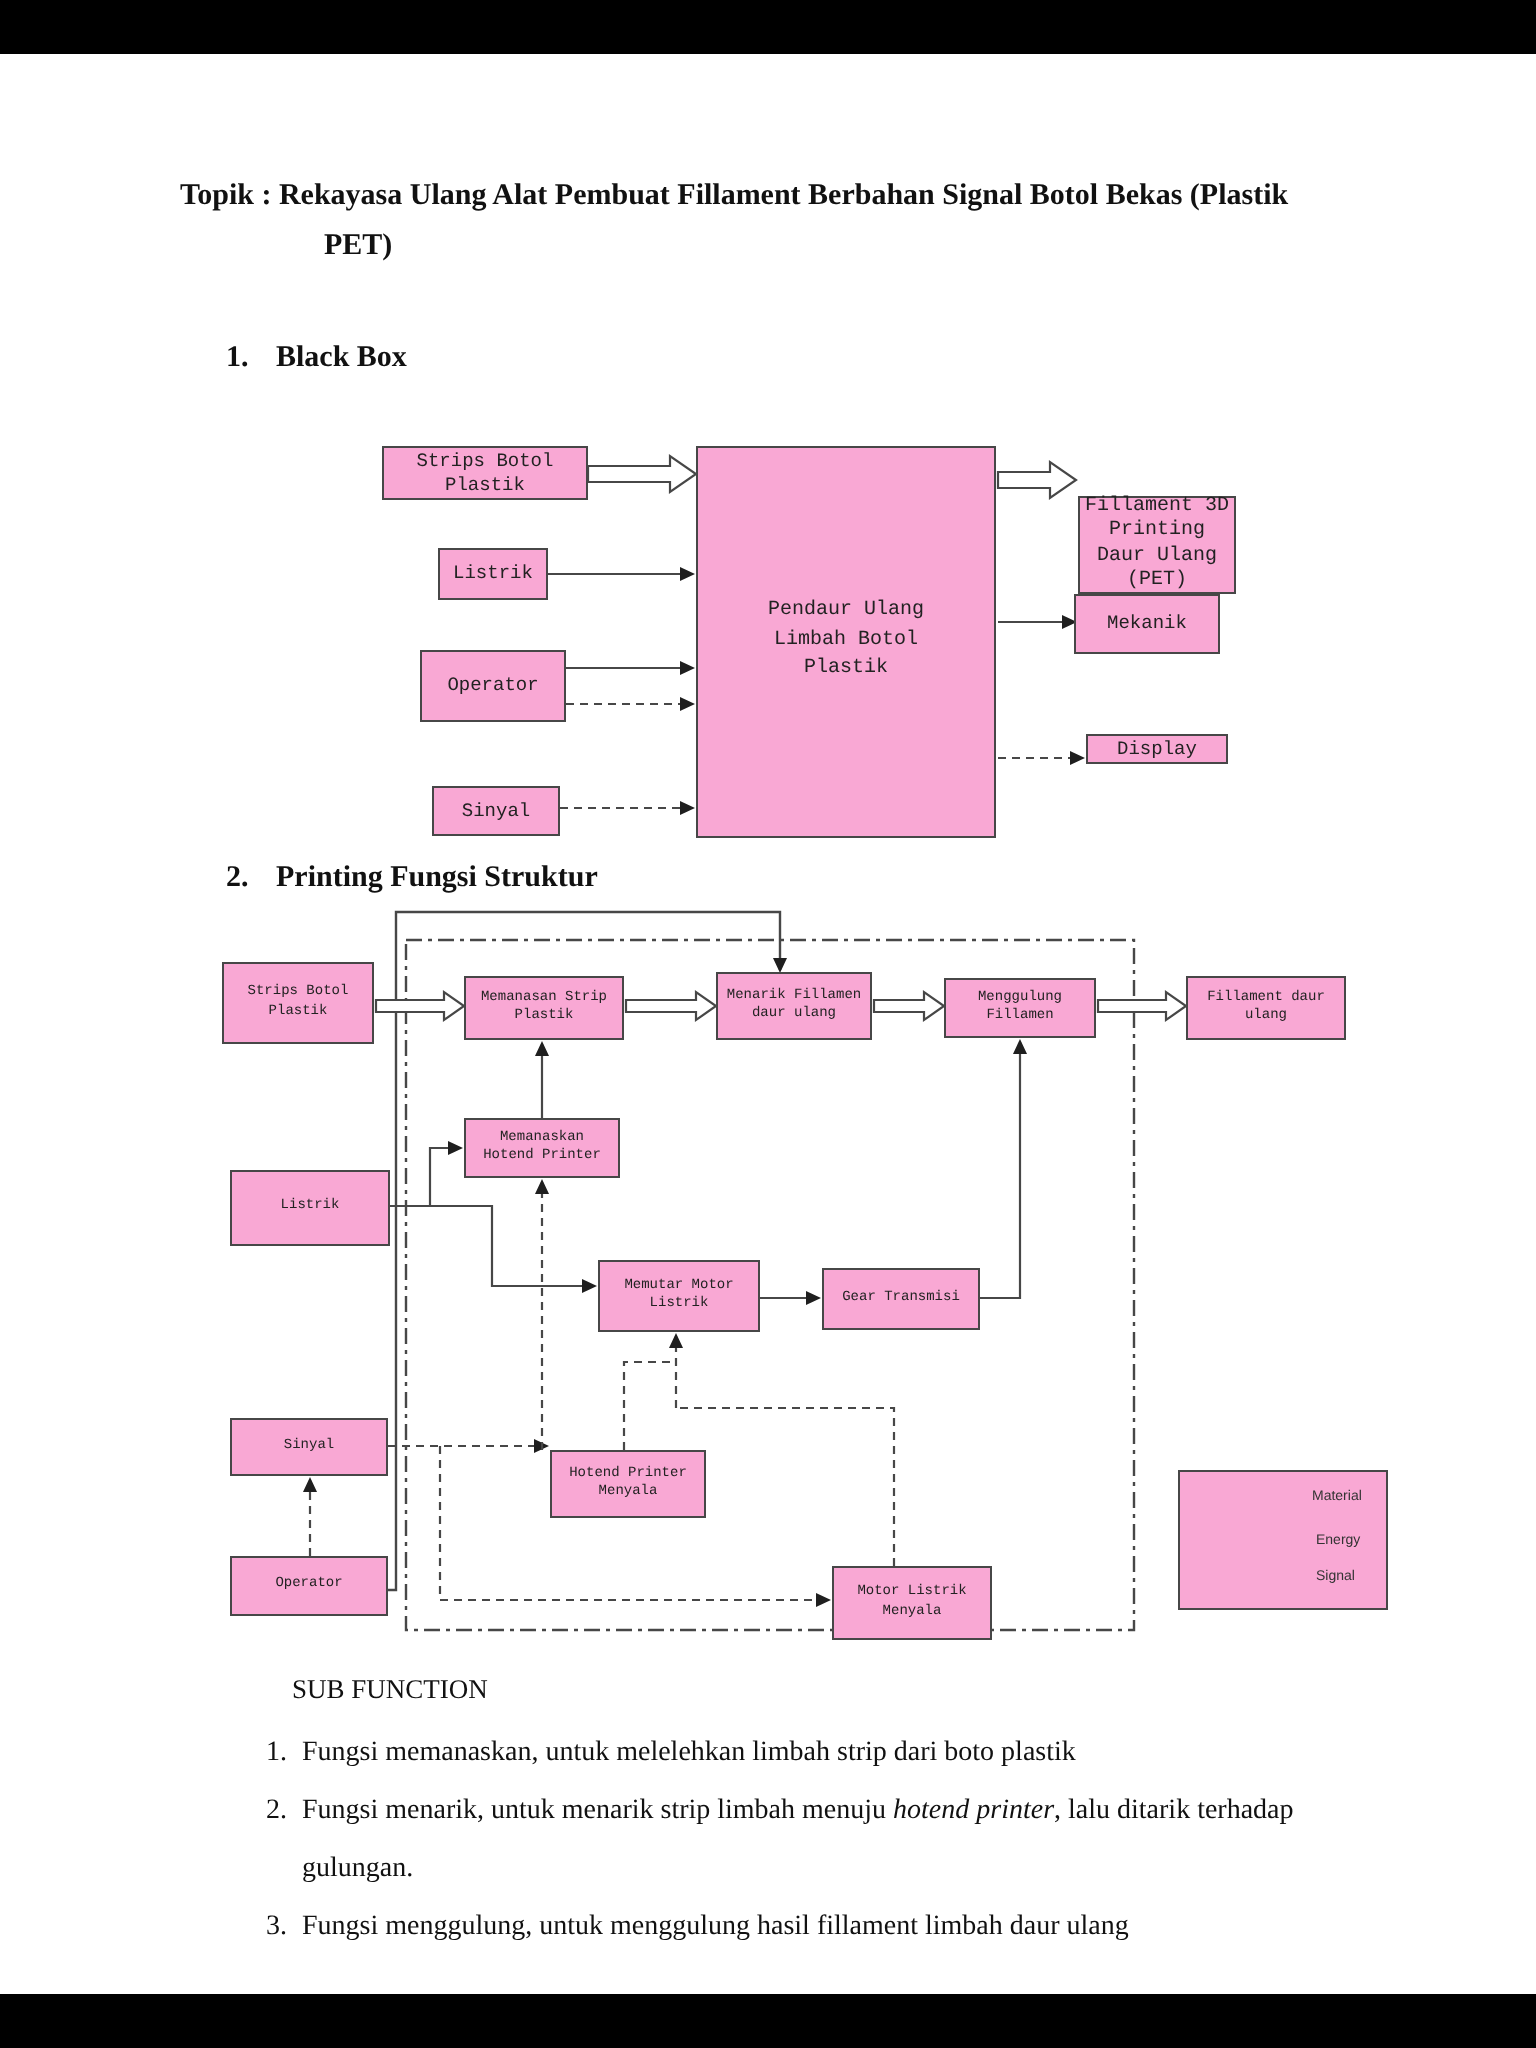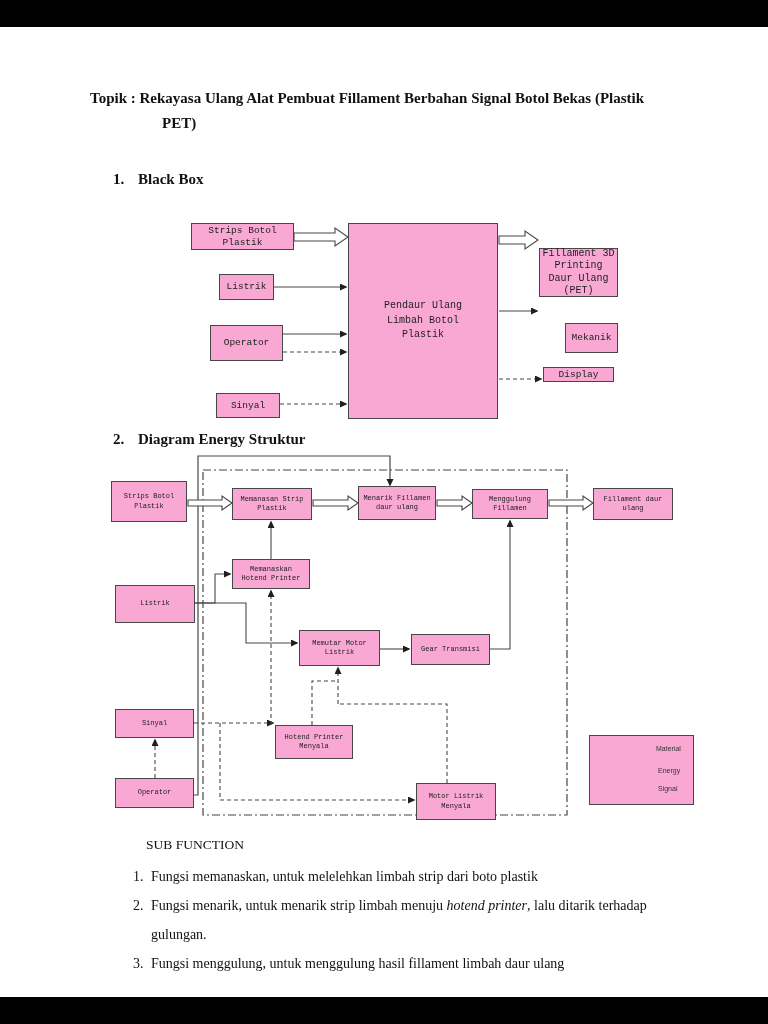--- a/index.html
+++ b/index.html
@@ -40,21 +40,21 @@
   <div class="l2">PET)</div>
 </div>
 
 <div class="heading" style="left:113px;top:171px;">
   <span class="num">1.</span>
   <span>Black Box</span>
 </div>
 
 <div class="heading" style="left:113px;top:431px;">
   <span class="num">2.</span>
-  <span>Diagram Energy Struktur</span>
+  <span>Printing Fungsi Struktur</span>
 </div>
 
 <svg class="layer" width="768" height="1024" viewBox="0 0 768 1024">
   <defs>
     <marker id="ah" markerUnits="userSpaceOnUse" markerWidth="9" markerHeight="9" refX="6" refY="3.5" orient="auto">
       <path d="M0,0 L7.5,3.5 L0,7 Z" fill="#1f1f1f"></path>
     </marker>
   </defs>
 
   <g stroke="#474747" fill="none" stroke-width="1.1">
@@ -111,21 +111,21 @@
 </div>
 <div class="dbox d1" style="left:216px;top:393px;width:64px;height:25px;">
   <span>Sinyal</span>
 </div>
 <div class="dbox d1 d1c" style="left:348px;top:223px;width:150px;height:196px;">
   <span>Pendaur Ulang Limbah Botol Plastik</span>
 </div>
 <div class="dbox d1" style="left:539px;top:218px;width:79px;height:49px;font-size:10px;margin-top:30px;">
   <span>Fillament 3D Printing Daur Ulang (PET)</span>
 </div>
-<div class="dbox d1" style="left:565px;top:297px;width:53px;height:30px;margin-top:26px;">
+<div class="dbox d1" style="left:537px;top:297px;width:73px;height:30px;">
   <span>Mekanik</span>
 </div>
 <div class="dbox d1" style="left:543px;top:367px;width:71px;height:15px;">
   <span>Display</span>
 </div>
 
 <div class="dbox d2" style="left:111px;top:481px;width:76px;height:41px;">
   <span>Strips Botol Plastik</span>
 </div>
 <div class="dbox d2" style="left:232px;top:488px;width:80px;height:32px;">

